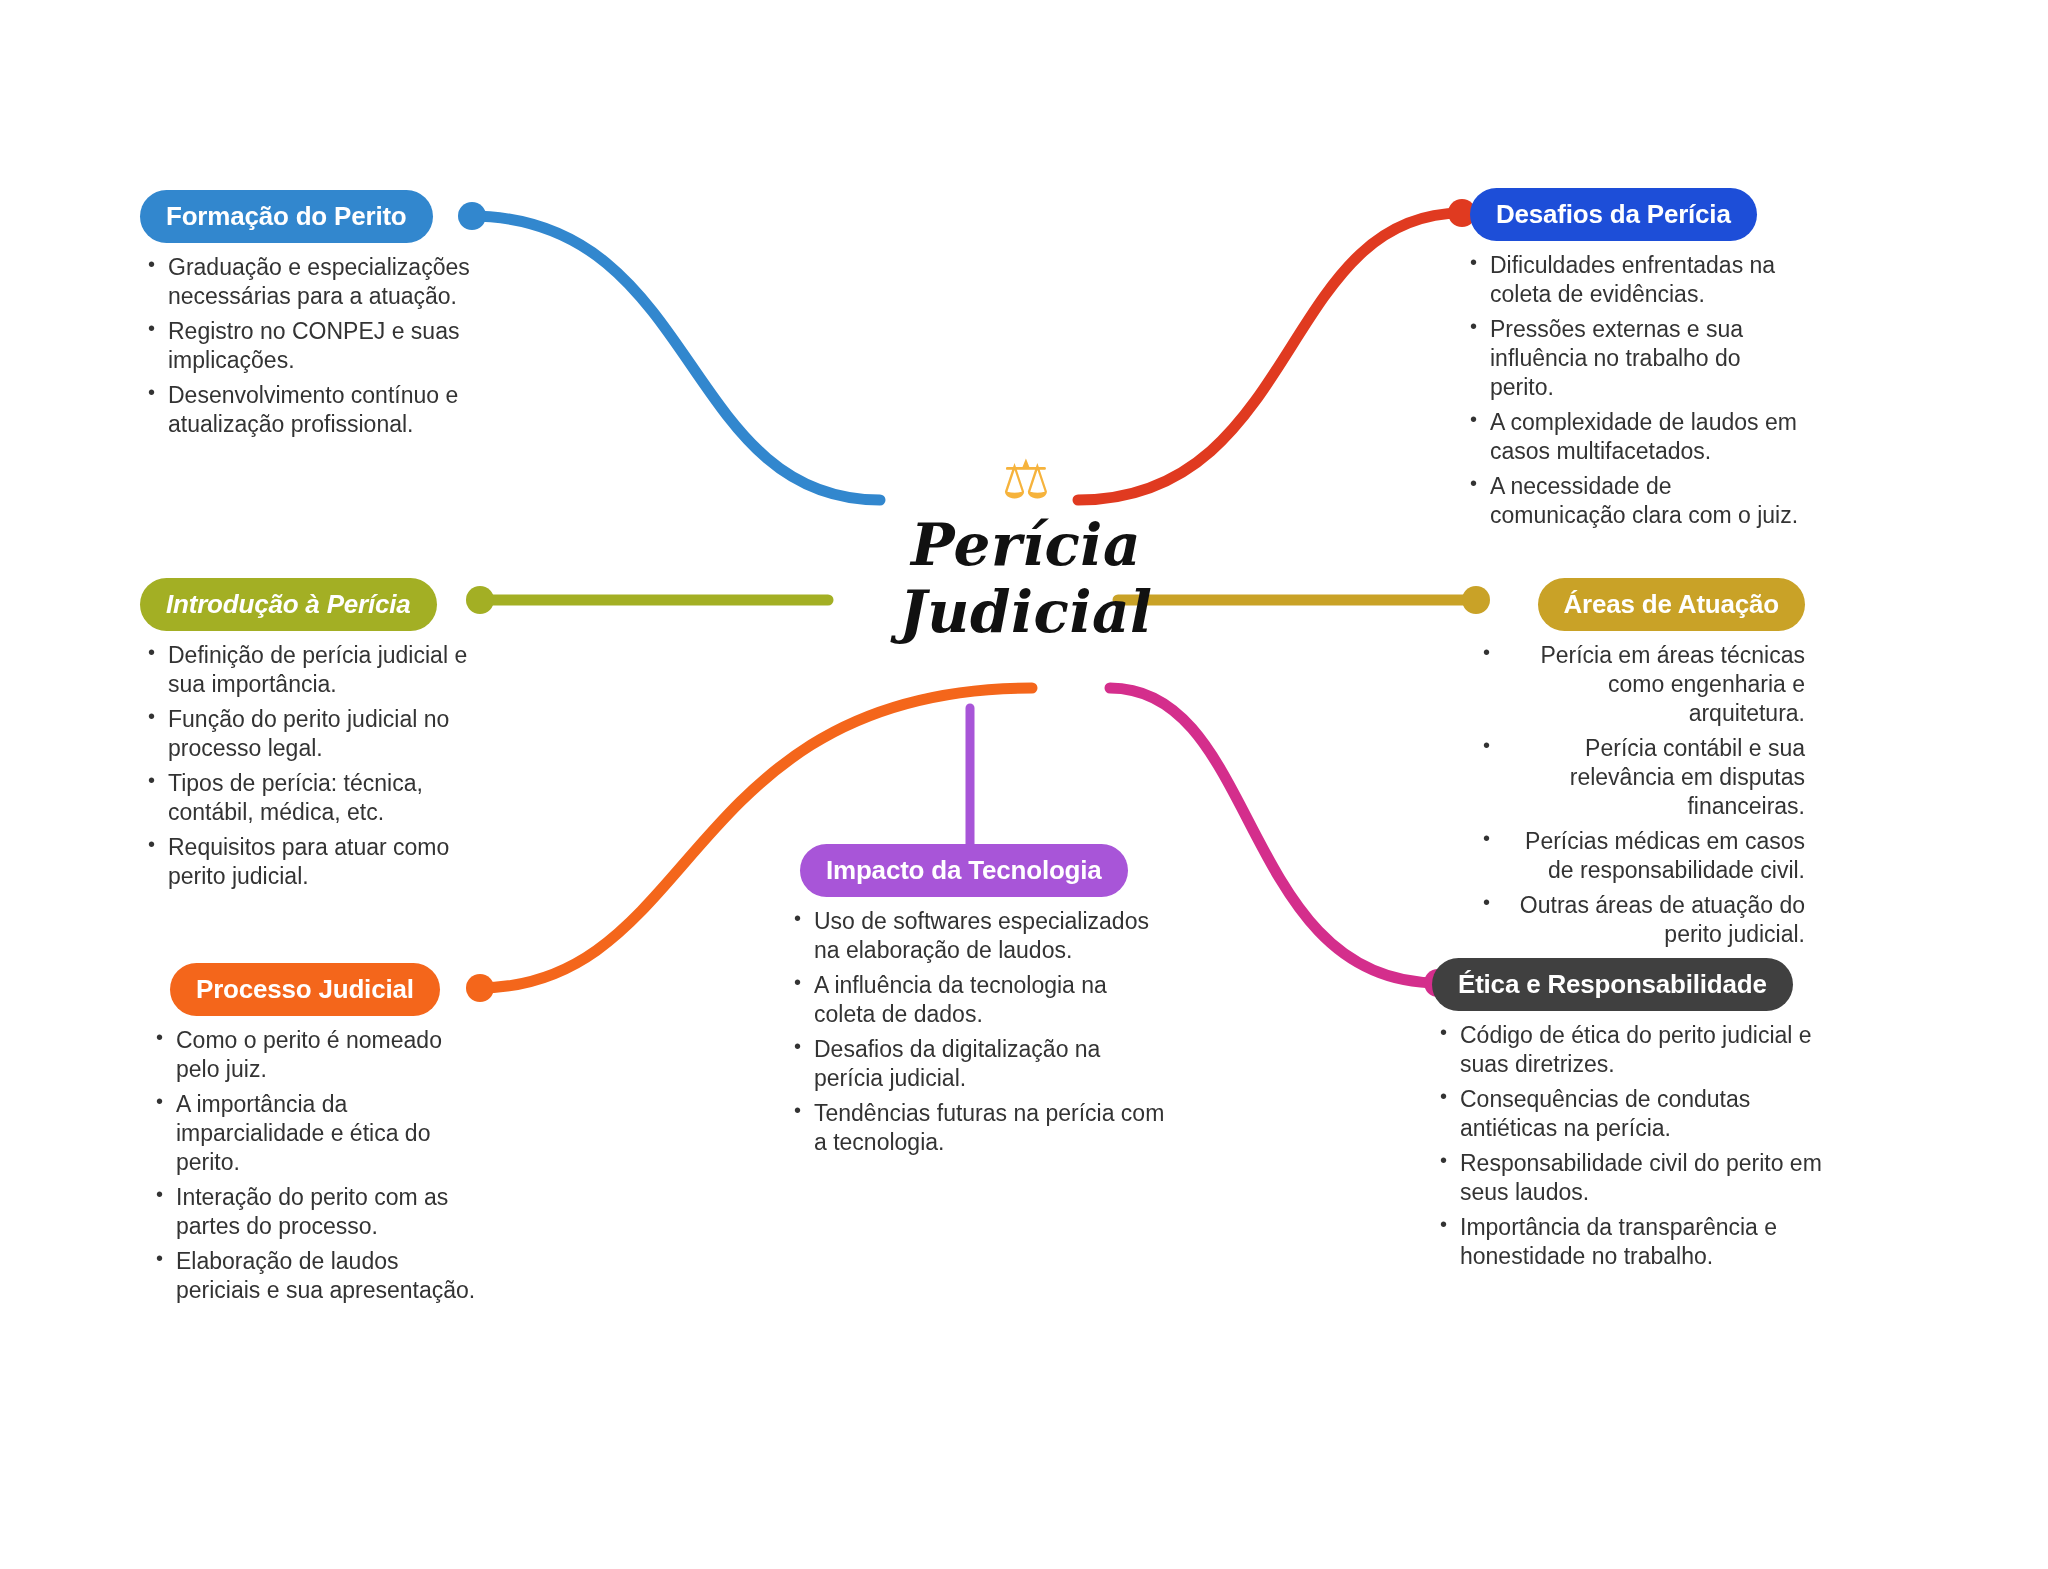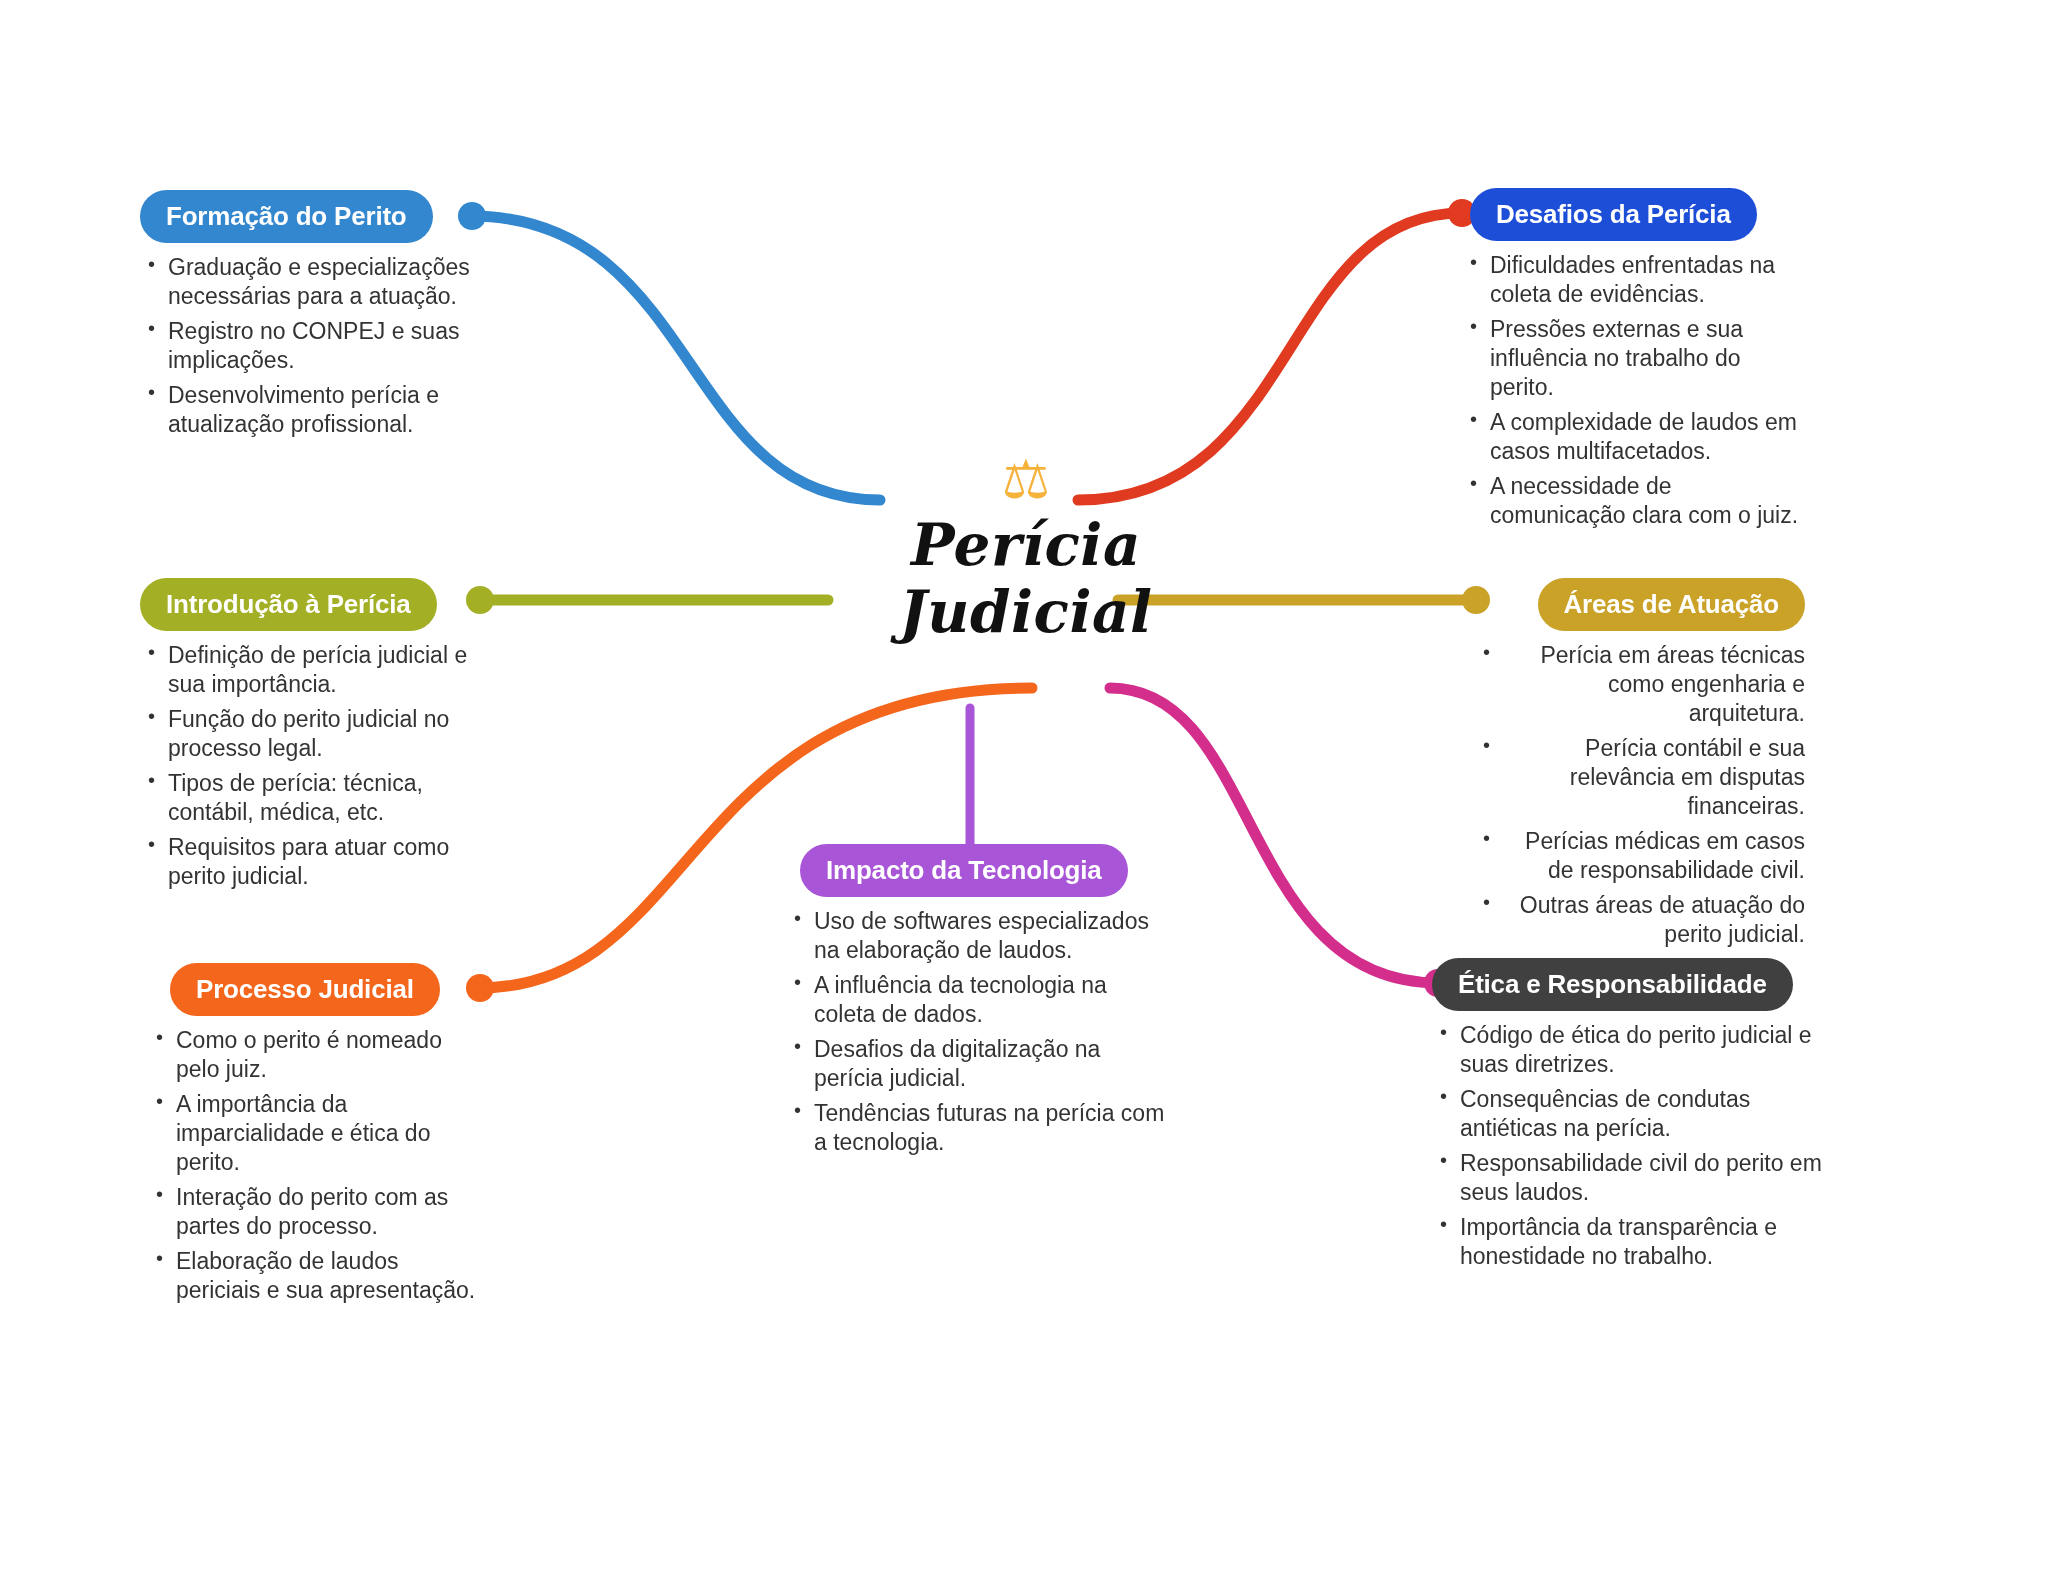--- a/index.html
+++ b/index.html
@@ -104,21 +104,21 @@
   
   .b-formacao .branch-pill,
   .b-introducao .branch-pill,
   .b-processo .branch-pill { margin-left: 0; }
   .b-processo { }
   .b-desafios .branch-pill,
   .b-areas .branch-pill,
   .b-etica .branch-pill { margin-left: 0; }
   .b-tecnologia .branch-pill { margin-left: 14px; }
   .b-formacao .branch-pill { margin-left: 0px; }
-  .b-introducao .branch-pill { margin-left: 0px; }
+  .b-introducao .branch-pill { margin-left: 0px; font-style: italic; }
   .b-processo .branch-pill { margin-left: 22px; }
   .b-desafios .branch-pill { margin-left: 8px; }
   .b-areas .branch-pill { margin-left: 8px; }
   .b-etica .branch-pill { margin-left: 0px; }
 </style>
 </head>
 <body>
 
 <div id="canvas">
 
@@ -149,21 +149,21 @@
     <span class="center-icon">⚖</span>
     <div class="center-title">Perícia
 Judicial</div>
   </div>
 
   <div class="branch b-formacao">
     <div class="branch-pill" style="background:#3287CE">Formação do Perito</div>
     <ul class="branch-list">
       <li>Graduação e especializações necessárias para a atuação.</li>
       <li>Registro no CONPEJ e suas implicações.</li>
-      <li>Desenvolvimento perícia e atualização profissional.</li>
+      <li>Desenvolvimento contínuo e atualização profissional.</li>
     </ul>
   </div>
 
   <div class="branch b-desafios">
     <div class="branch-pill" style="background:#1d4ed8">Desafios da Perícia</div>
     <ul class="branch-list">
       <li>Dificuldades enfrentadas na coleta de evidências.</li>
       <li>Pressões externas e sua influência no trabalho do perito.</li>
       <li>A complexidade de laudos em casos multifacetados.</li>
       <li>A necessidade de comunicação clara com o juiz.</li>

